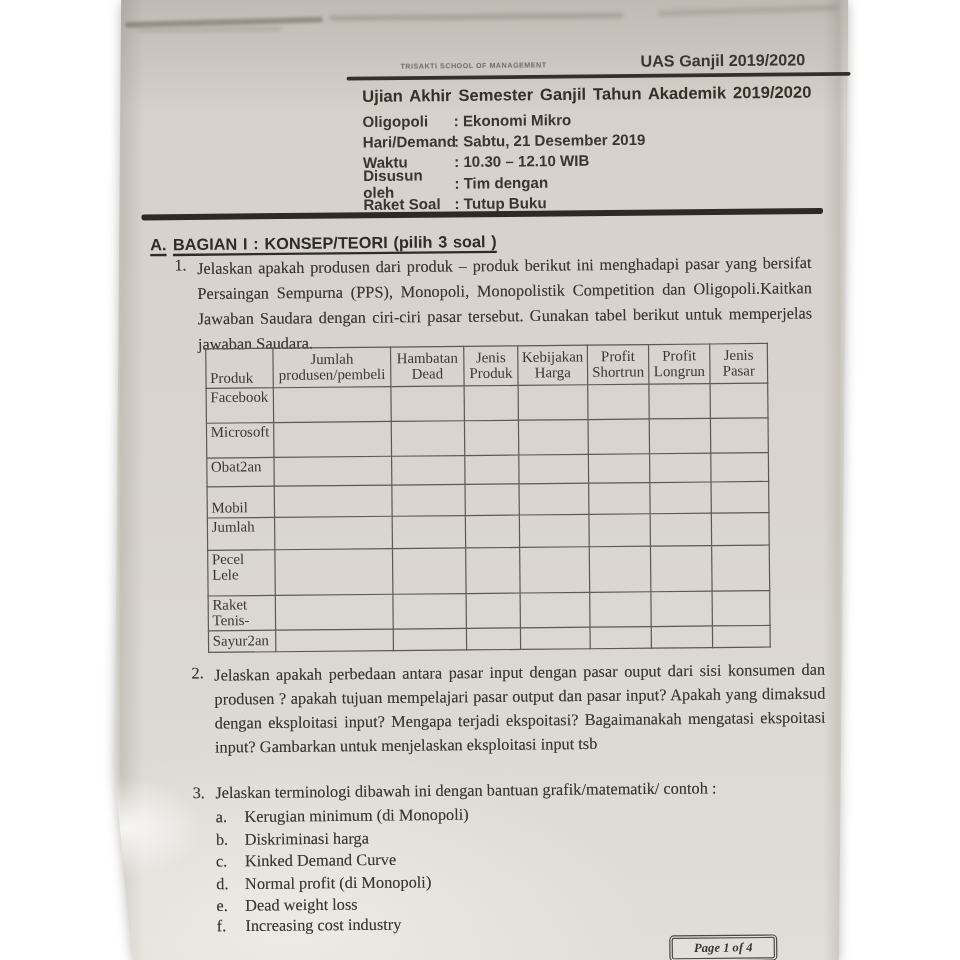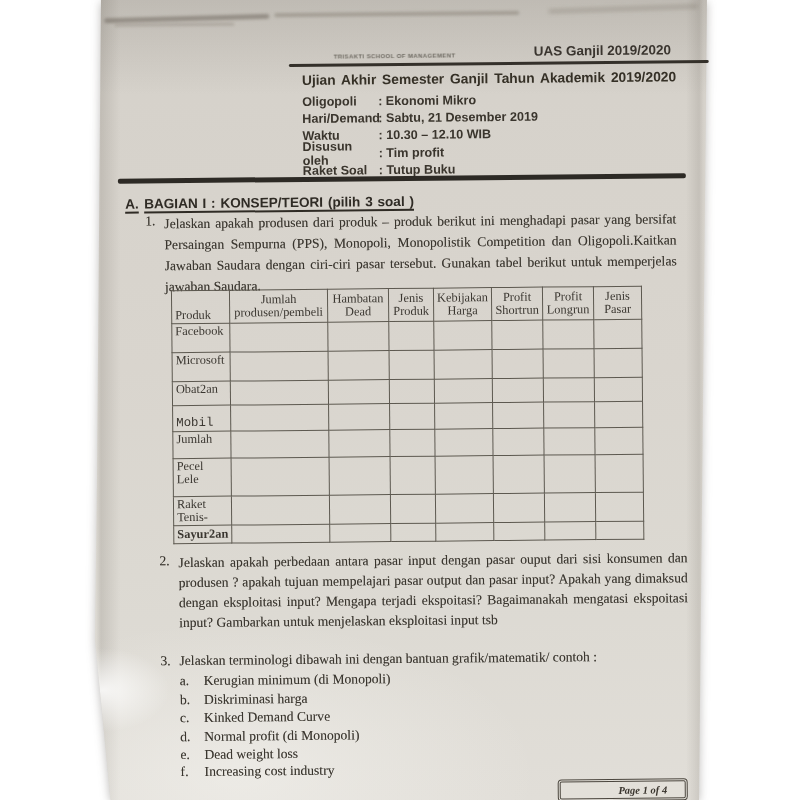--- a/index.html
+++ b/index.html
@@ -83,35 +83,35 @@
     overflow:hidden;
   }
   #market-table th{text-align:center;vertical-align:middle;line-height:13.5px;font-family:Liberation Serif, serif;}
   #market-table th.produk-h{text-align:left;vertical-align:bottom;}
   #market-table td{vertical-align:top;line-height:13px;}
   #market-table tr.hdr{height:33px;}
   #market-table tr.r0{height:29px;}
   #market-table tr.r1{height:29px;}
   #market-table tr.r2{height:24px;}
   #market-table tr.r3{height:26px;}
-  #market-table tr.r3 td.label{vertical-align:bottom;font-family:Liberation Mono, monospace;}
+  #market-table tr.r3 td.label{vertical-align:bottom;}
   #market-table tr.r4{height:27px;}
   #market-table tr.r5{height:38px;}
   #market-table tr.r6{height:29px;}
   #market-table tr.r7{height:18px;}
-  #market-table tr.r7 td.label{vertical-align:middle;font-weight:bold;}
+  #market-table tr.r7 td.label{vertical-align:middle;}
   .hline{display:block;}
 
   
   .page-box{
     left:554px;top:781px;width:84px;height:16px;
     border:3px double #4c473f;border-radius:4px;
     display:flex;align-items:center;justify-content:center;
     font-family:"Liberation Serif",serif;font-style:italic;font-weight:700;
-    font-size:10.5px;color:#3a352e;background:rgba(230,227,221,.4);padding-left:40px;
+    font-size:10.5px;color:#3a352e;background:rgba(230,227,221,.4);
   }
 </style>
 </head>
 <body>
 
 <div id="photo">
   <div id="paper-wrap">
     <div id="paper"></div>
   </div>
 
@@ -135,21 +135,21 @@
       <div class="field-row">
         <span class="field-label">Hari/Demand</span>
         <span class="field-value">: Sabtu, 21 Desember 2019</span>
       </div>
       <div class="field-row">
         <span class="field-label">Waktu</span>
         <span class="field-value">: 10.30 – 12.10 WIB</span>
       </div>
       <div class="field-row">
         <span class="field-label">Disusun oleh</span>
-        <span class="field-value">: Tim profit</span>
+        <span class="field-value">: Tim dengan</span>
       </div>
       <div class="field-row">
         <span class="field-label">Raket Soal</span>
         <span class="field-value">: Tutup Buku</span>
       </div>
     </div>
 
     <div class="abs rule-2"></div>
 
     <div class="abs section-line section-letter">A.</div>

